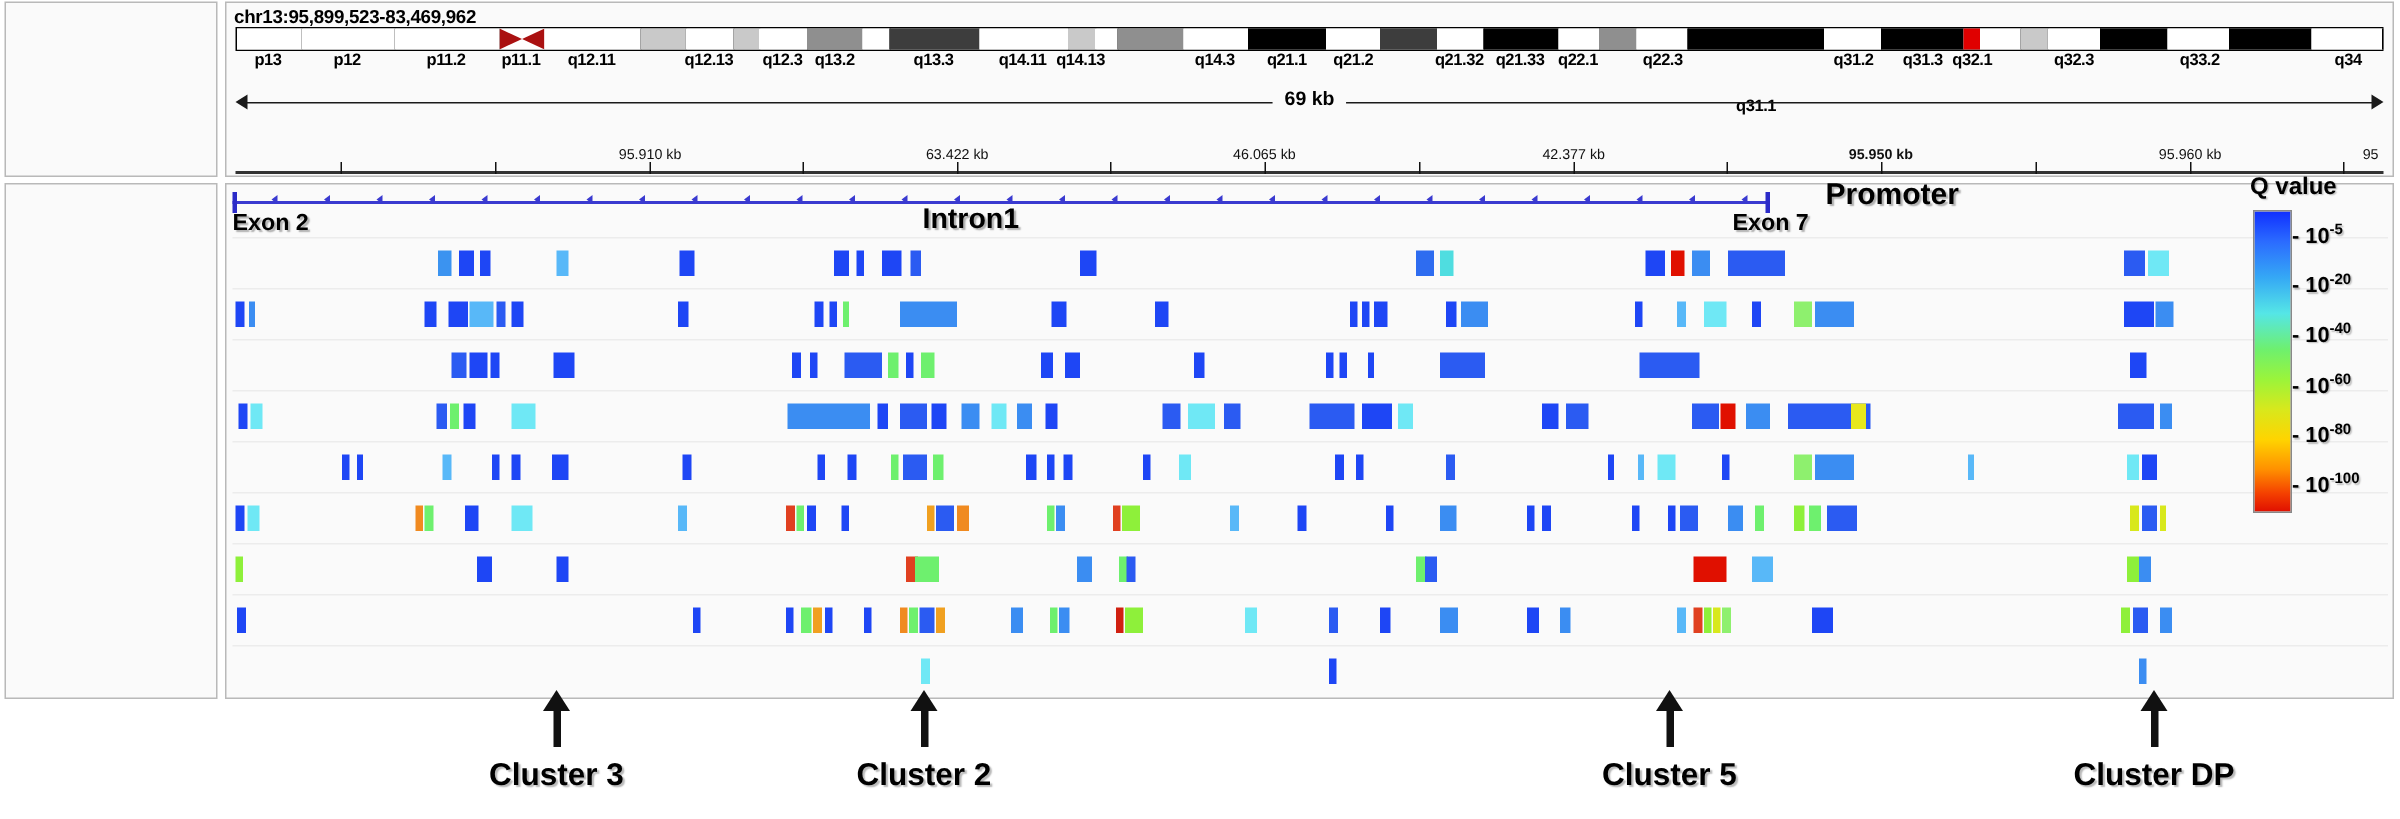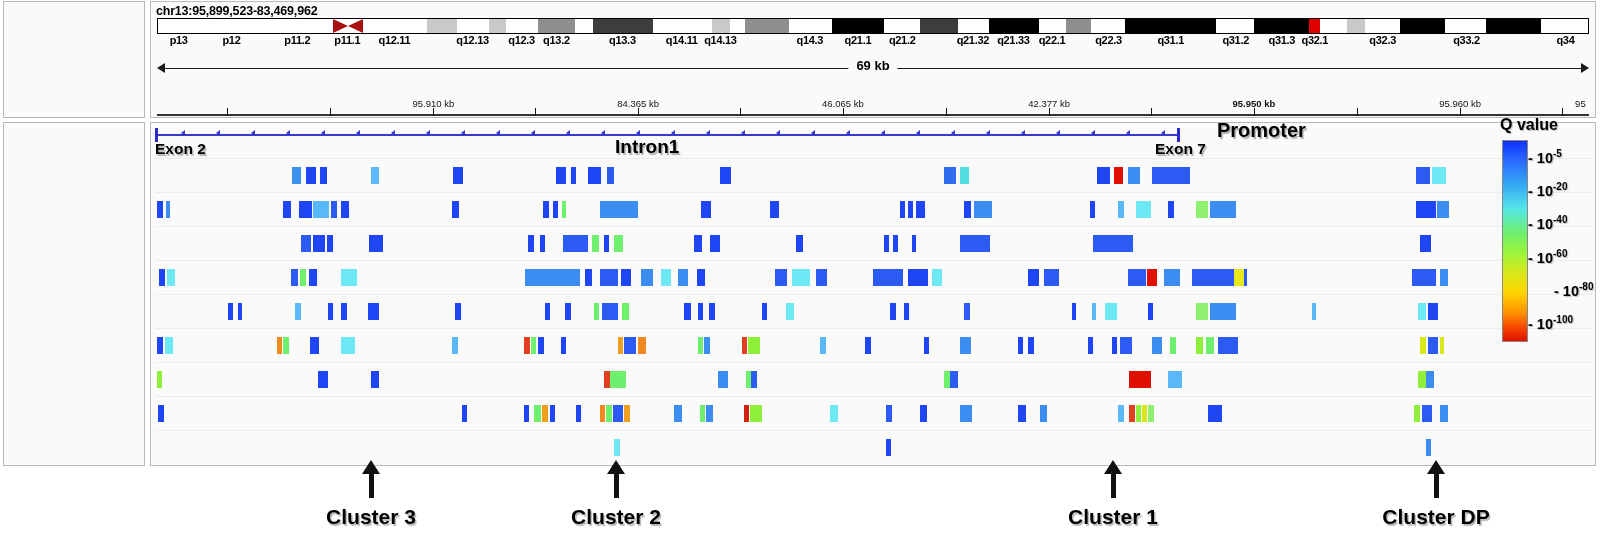--- a/index.html
+++ b/index.html
@@ -150,21 +150,21 @@
     <span style="left: 32.5%;">q13.3</span>
     <span style="left: 36.6447%;">q14.11</span>
     <span style="left: 39.3421%;">q14.13</span>
     <span style="left: 45.5921%;">q14.3</span>
     <span style="left: 48.9474%;">q21.1</span>
     <span style="left: 52.0395%;">q21.2</span>
     <span style="left: 56.9737%;">q21.32</span>
     <span style="left: 59.8026%;">q21.33</span>
     <span style="left: 62.5%;">q22.1</span>
     <span style="left: 66.4474%;">q22.3</span>
-    <span style="left: 70.7895%;">q31.1</span>
+    <span style="left: 70.7895%; margin-top: 31px;">q31.1</span>
     <span style="left: 75.3289%;">q31.2</span>
     <span style="left: 78.5526%;">q31.3</span>
     <span style="left: 80.8553%;">q32.1</span>
     <span style="left: 85.5921%;">q32.3</span>
     <span style="left: 91.4474%;">q33.2</span>
     <span style="left: 98.3553%;">q34</span>
   </div>
 
 <div id="spanrow">
   <div class="arrL"></div>
@@ -183,21 +183,21 @@
     <div class="tk" style="left: 40.7%;"></div>
     <div class="tk" style="left: 47.9%;"></div>
     <div class="tk" style="left: 55.1%;"></div>
     <div class="tk" style="left: 62.3%;"></div>
     <div class="tk" style="left: 69.4%;"></div>
     <div class="tk" style="left: 76.6%;"></div>
     <div class="tk" style="left: 83.8%;"></div>
     <div class="tk" style="left: 91%;"></div>
     <div class="tk" style="left: 98.1%;"></div>
     <div class="tl" style="left: 19.3%;">95.910 kb</div>
-    <div class="tl" style="left: 33.6%;">84.365 kb</div>
+    <div class="tl" style="left: 33.6%;">63.422 kb</div>
     <div class="tl" style="left: 47.9%;">46.065 kb</div>
     <div class="tl" style="left: 62.3%;">42.377 kb</div>
     <div class="tl" style="left: 76.6%; font-weight: bold;">95.950 kb</div>
     <div class="tl" style="left: 91%;">95.960 kb</div>
     <div class="tl" style="left: 99.4%;">95</div>
   </div>
 
 <div class="panel" id="ll-box"></div>
 <div id="labelholder">
     <div class="tlabel" style="color: rgb(0, 0, 0); top: 137px;">H3K4me1 (panc)</div>
@@ -478,38 +478,38 @@
     </div>
   </div>
 
 <div id="cb-title">Q value</div>
 <div id="cb-bar"></div>
 <div id="cb-ticks">
     <div class="cbtick" style="top: 156.667px;">- 10<sup>-5</sup></div>
     <div class="cbtick" style="top: 190px;">- 10<sup>-20</sup></div>
     <div class="cbtick" style="top: 223.333px;">- 10<sup>-40</sup></div>
     <div class="cbtick" style="top: 256.667px;">- 10<sup>-60</sup></div>
-    <div class="cbtick" style="top: 290px; margin-left: 26px;">- 10<sup>-80</sup></div>
+    <div class="cbtick" style="top: 290px;">- 10<sup>-80</sup></div>
     <div class="cbtick" style="top: 323.333px;">- 10<sup>-100</sup></div>
   </div>
 
 <div id="clusterholder">
     <div class="carrow" style="left: 371px; top: 462px;">
       <div class="shaft"></div>
       <div class="head"></div>
     </div>
     <div class="clabel" style="left: 371px; top: 505px;">Cluster 3</div>
     <div class="carrow" style="left: 616px; top: 462px;">
       <div class="shaft"></div>
       <div class="head"></div>
     </div>
     <div class="clabel" style="left: 616px; top: 505px;">Cluster 2</div>
     <div class="carrow" style="left: 1113px; top: 462px;">
       <div class="shaft"></div>
       <div class="head"></div>
     </div>
-    <div class="clabel" style="left: 1113px; top: 505px;">Cluster 1</div>
+    <div class="clabel" style="left: 1113px; top: 505px;">Cluster 5</div>
     <div class="carrow" style="left: 1436px; top: 462px;">
       <div class="shaft"></div>
       <div class="head"></div>
     </div>
     <div class="clabel" style="left: 1436px; top: 505px;">Cluster DP</div>
   </div>
 
 </body></html>

